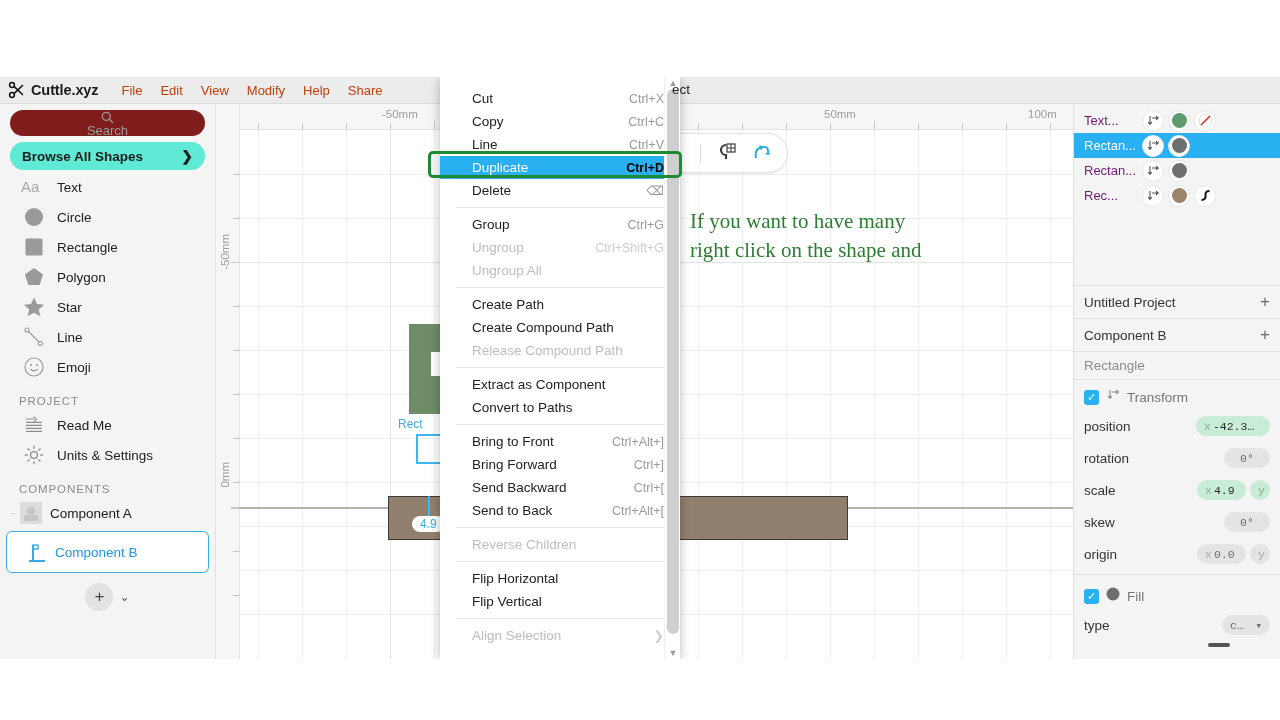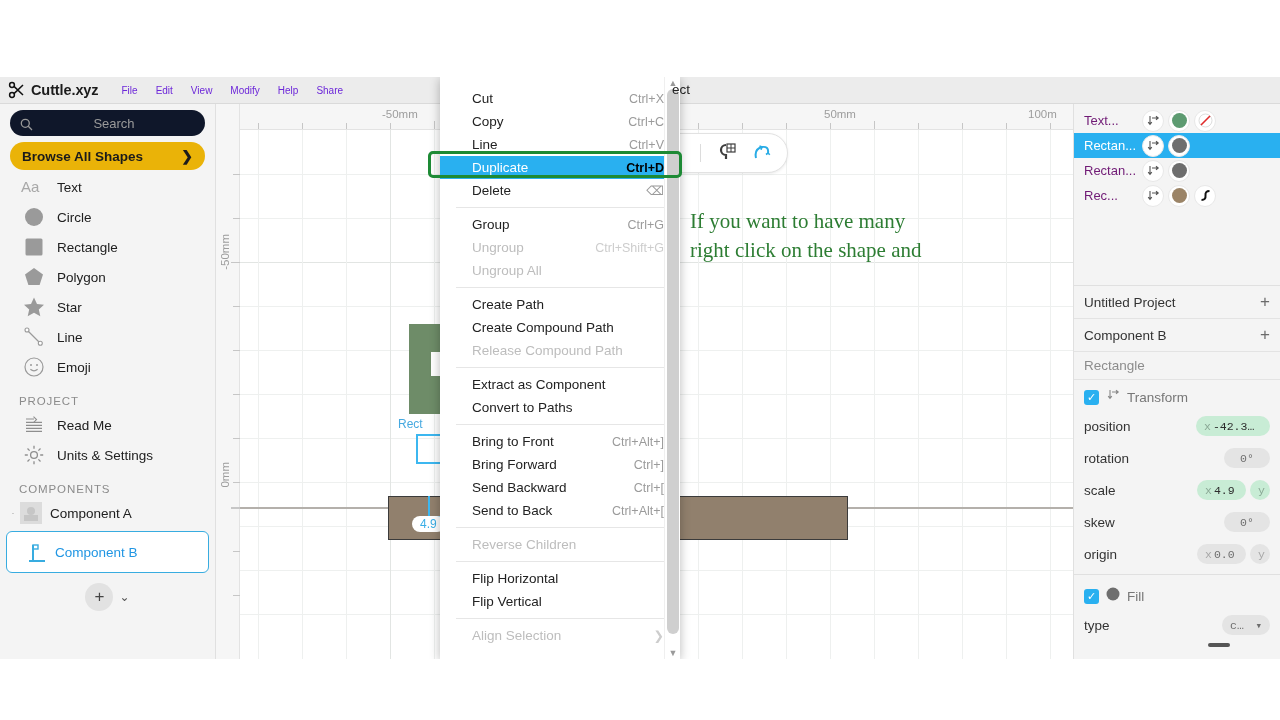--- a/index.html
+++ b/index.html
@@ -8,30 +8,30 @@
 
   #app { position:absolute; left:0; top:77px; width:1280px; height:582px;
          background:#fff; overflow:hidden; }
 
   
   .menubar { position:absolute; left:0; top:0; width:1280px; height:27px;
              background:#ececec; display:flex; align-items:center;
              padding-left:8px; border-bottom:1px solid #dadada; }
   .logo-icon { width:18px; height:18px; margin-right:5px; position:relative; flex:none; }
   .brand { font-size:14.5px; font-weight:bold; color:#1b1b1b; margin-right:14px; letter-spacing:-.1px; }
-  .mitem { font-size:10px; color:#6d28d9; padding:2px 9px; border-radius:3px; }
+  .mitem { font-size:13px; color:#c2410c; padding:2px 9px; border-radius:3px; }
 
   
   .sidebar { position:absolute; left:0; top:27px; width:216px; height:555px;
              background:#f4f4f4; border-right:1px solid #e0e0e0; }
-  .search-wrap { margin:6px 10px 4px 10px; height:26px; background:#0f172a;
-                 border-radius:13px; display:flex; align-items:center; padding:0 10px; }
+  .search-wrap { margin:6px 10px 4px 10px; height:26px; background:#7f1d1d;
+                 border-radius:13px; display:flex; align-items:center; padding:0 10px;flex-direction:column; }
   .search-ico { width:13px; height:13px; flex:none; }
   .search-txt { flex:1; text-align:center; font-size:13px; color:#9a9a9a; }
-  .browse { margin:6px 10px 2px 10px; height:28px; background:#eab308; border-radius:14px;
+  .browse { margin:6px 10px 2px 10px; height:28px; background:#5eead4; border-radius:14px;
             display:flex; align-items:center; padding:0 12px; }
   .browse-lbl { flex:1; font-size:13.5px; font-weight:bold; color:#1b1b1b; }
   .chev { font-size:14px; color:#1b1b1b; font-weight:bold; }
 
   .srow { height:30px; display:flex; align-items:center; padding-left:19px; }
   .sico { width:30px; height:24px; display:flex; align-items:center; justify-content:center;
           flex:none; margin-right:8px; }
   .slbl { font-size:13.5px; color:#202020; }
   .sect { font-size:11.5px; color:#8b8b8b; letter-spacing:.9px; padding-left:19px;
           margin-top:13px; margin-bottom:3px; }

